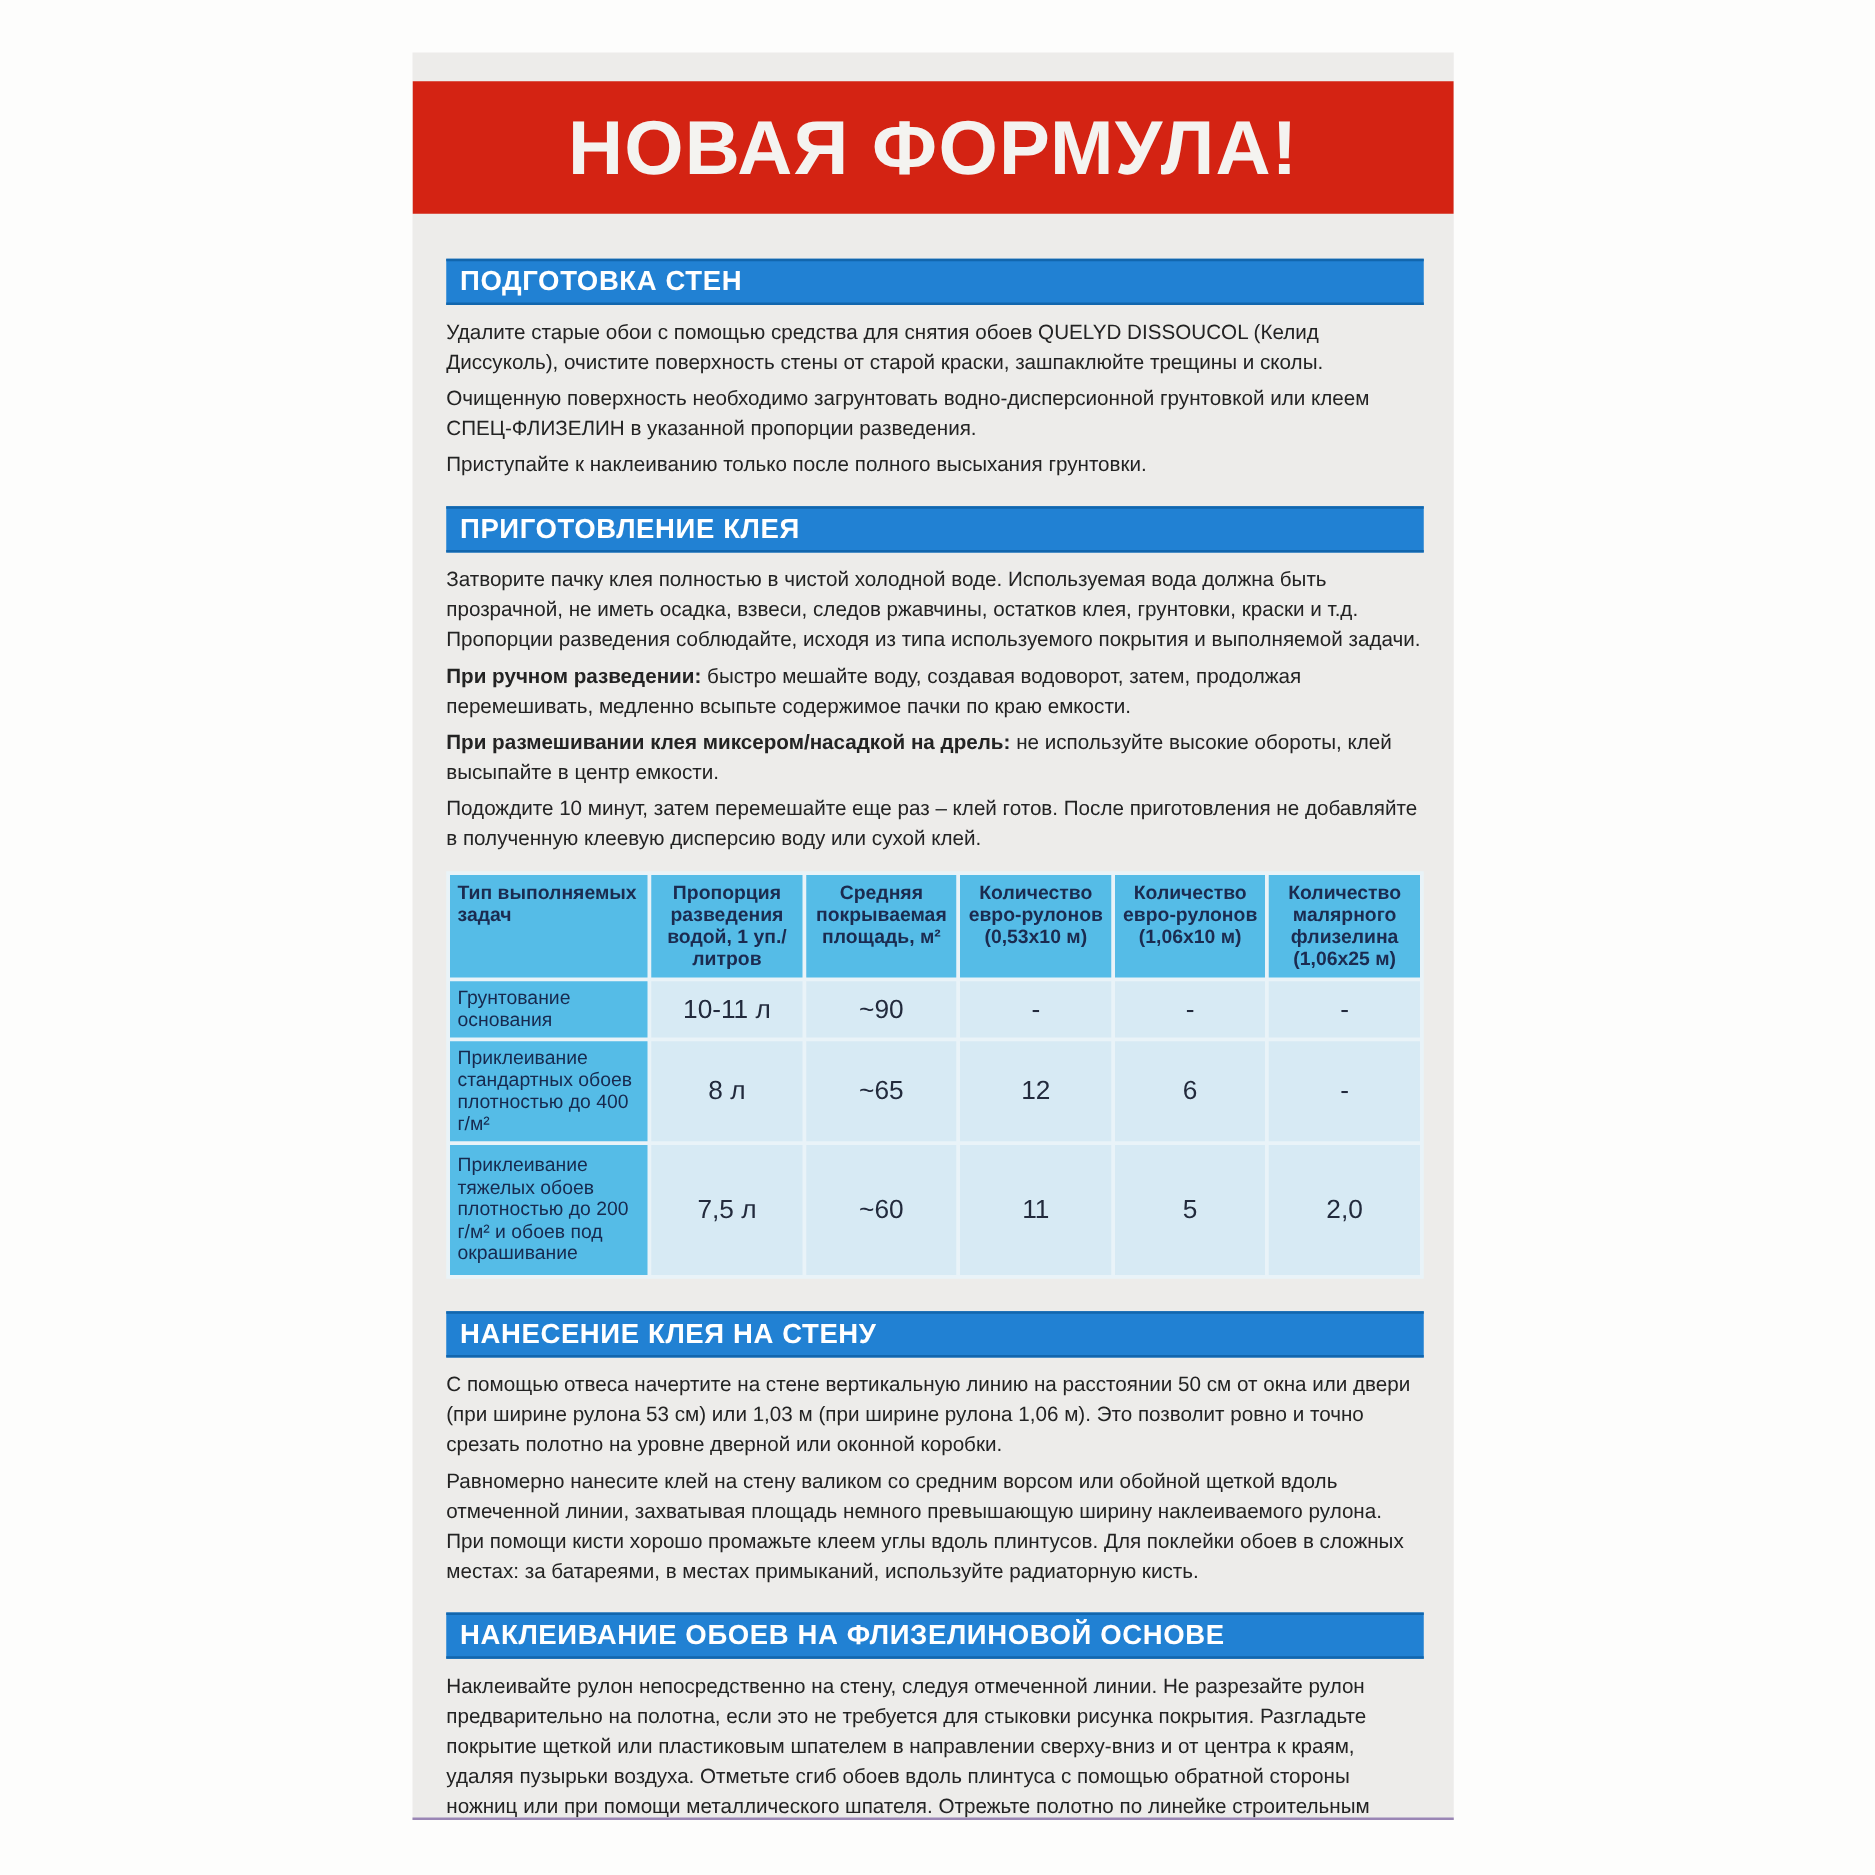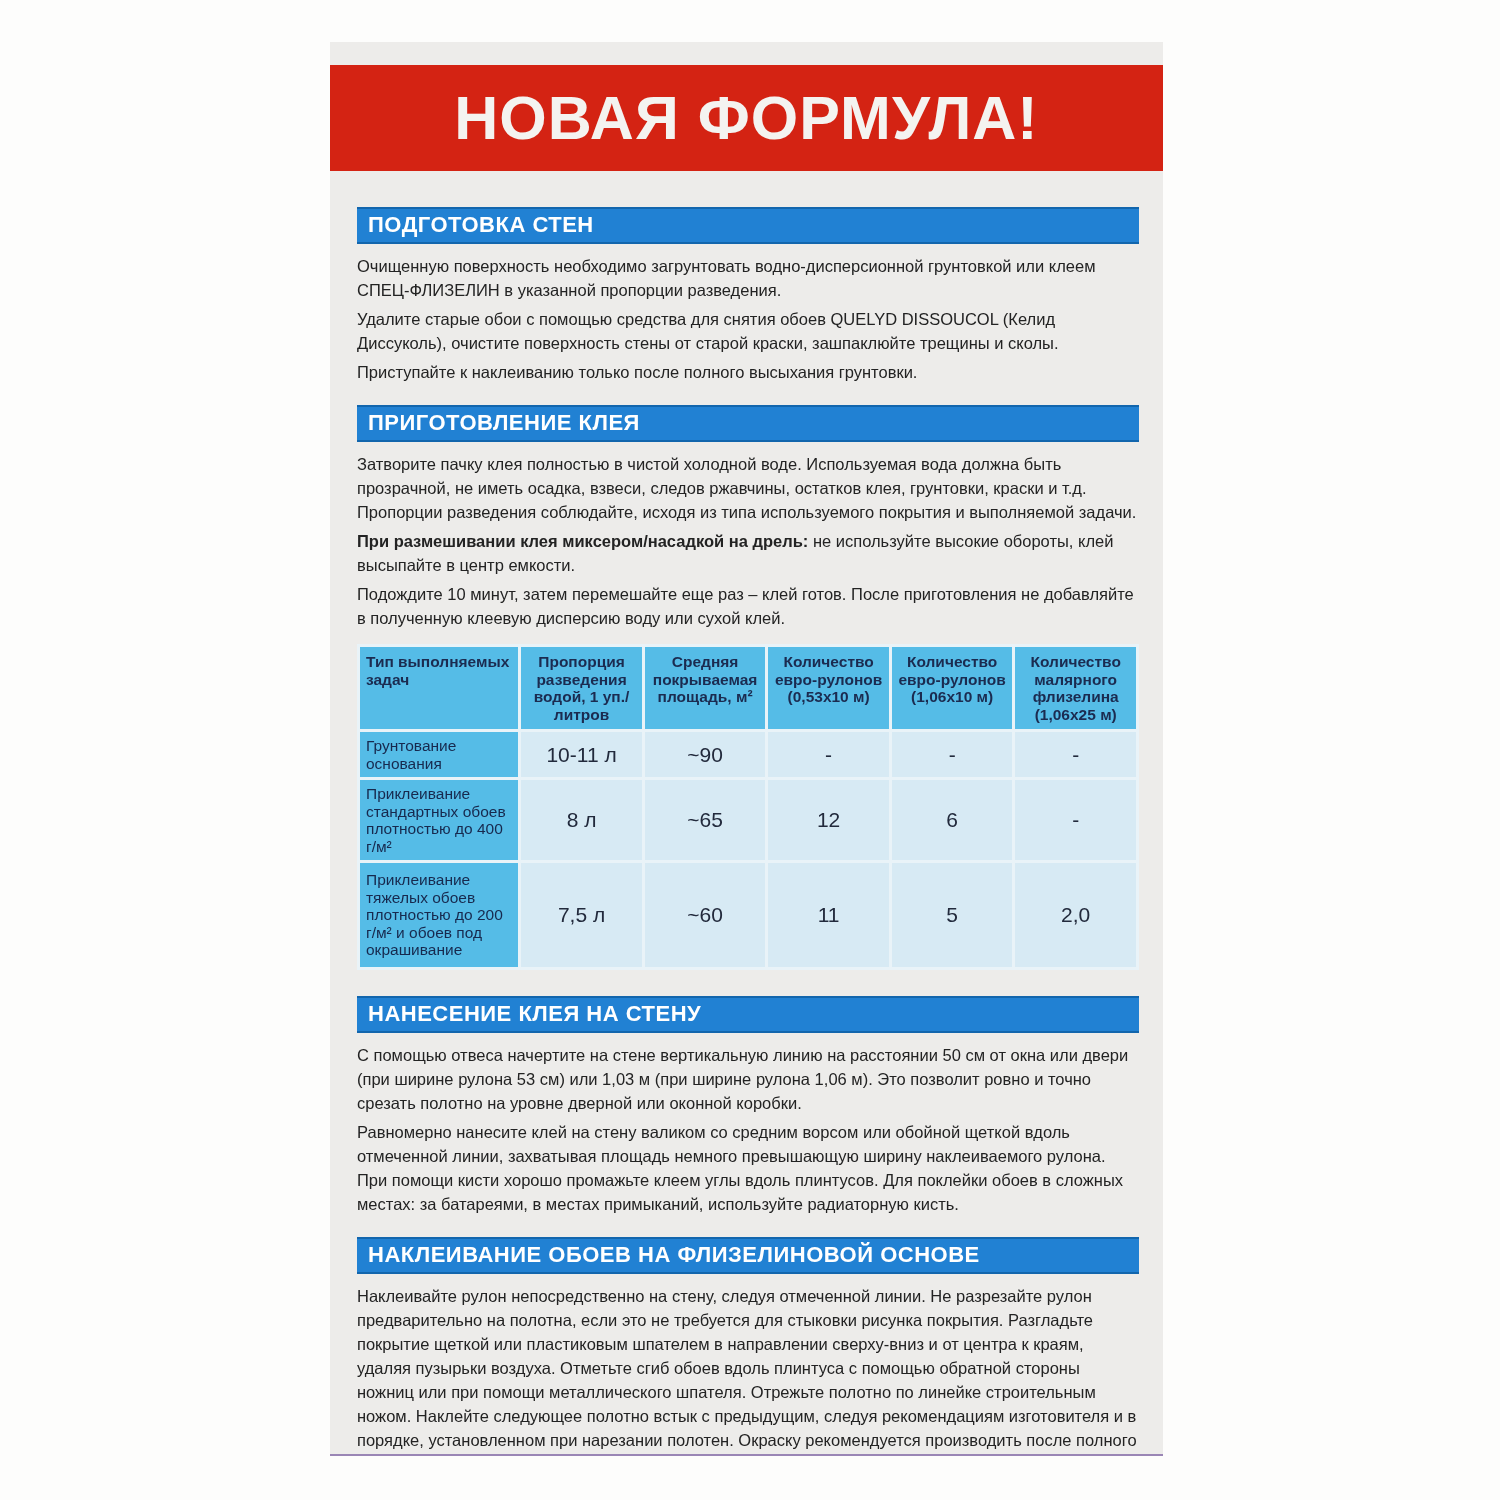--- a/index.html
+++ b/index.html
@@ -99,28 +99,29 @@
 <div class="package">
 
   <div class="banner">
     <span class="banner-title">НОВАЯ ФОРМУЛА!</span>
   </div>
 
   <div class="content">
 
     <div class="sec">
       <div class="sec-head first">ПОДГОТОВКА СТЕН</div>
+      <p>Удалите старые обои с помощью средства для снятия обоев QUELYD DISSOUCOL (Келид Диссуколь), очистите поверхность стены от старой краски, зашпаклюйте трещины и сколы.</p>
       <p>Очищенную поверхность необходимо загрунтовать водно-дисперсионной грунтовкой или клеем СПЕЦ-ФЛИЗЕЛИН в указанной пропорции разведения.</p>
-      <p>Удалите старые обои с помощью средства для снятия обоев QUELYD DISSOUCOL (Келид Диссуколь), очистите поверхность стены от старой краски, зашпаклюйте трещины и сколы.</p>
       <p>Приступайте к наклеиванию только после полного высыхания грунтовки.</p>
     </div>
 
     <div class="sec">
       <div class="sec-head">ПРИГОТОВЛЕНИЕ КЛЕЯ</div>
       <p>Затворите пачку клея полностью в чистой холодной воде. Используемая вода должна быть прозрачной, не иметь осадка, взвеси, следов ржавчины, остатков клея, грунтовки, краски и т.д. Пропорции разведения соблюдайте, исходя из типа используемого покрытия и выполняемой задачи.</p>
+      <p><span class="lead">При ручном разведении:</span> <span>быстро мешайте воду, создавая водоворот, затем, продолжая перемешивать, медленно всыпьте содержимое пачки по краю емкости.</span></p>
       <p><span class="lead">При размешивании клея миксером/насадкой на дрель:</span> <span>не используйте высокие обороты, клей высыпайте в центр емкости.</span></p>
       <p>Подождите 10 минут, затем перемешайте еще раз – клей готов. После приготовления не добавляйте в полученную клеевую дисперсию воду или сухой клей.</p>
 
       <table class="glue-table">
         <colgroup>
           <col class="c1">
             <col>
             <col>
             <col>
             <col>

